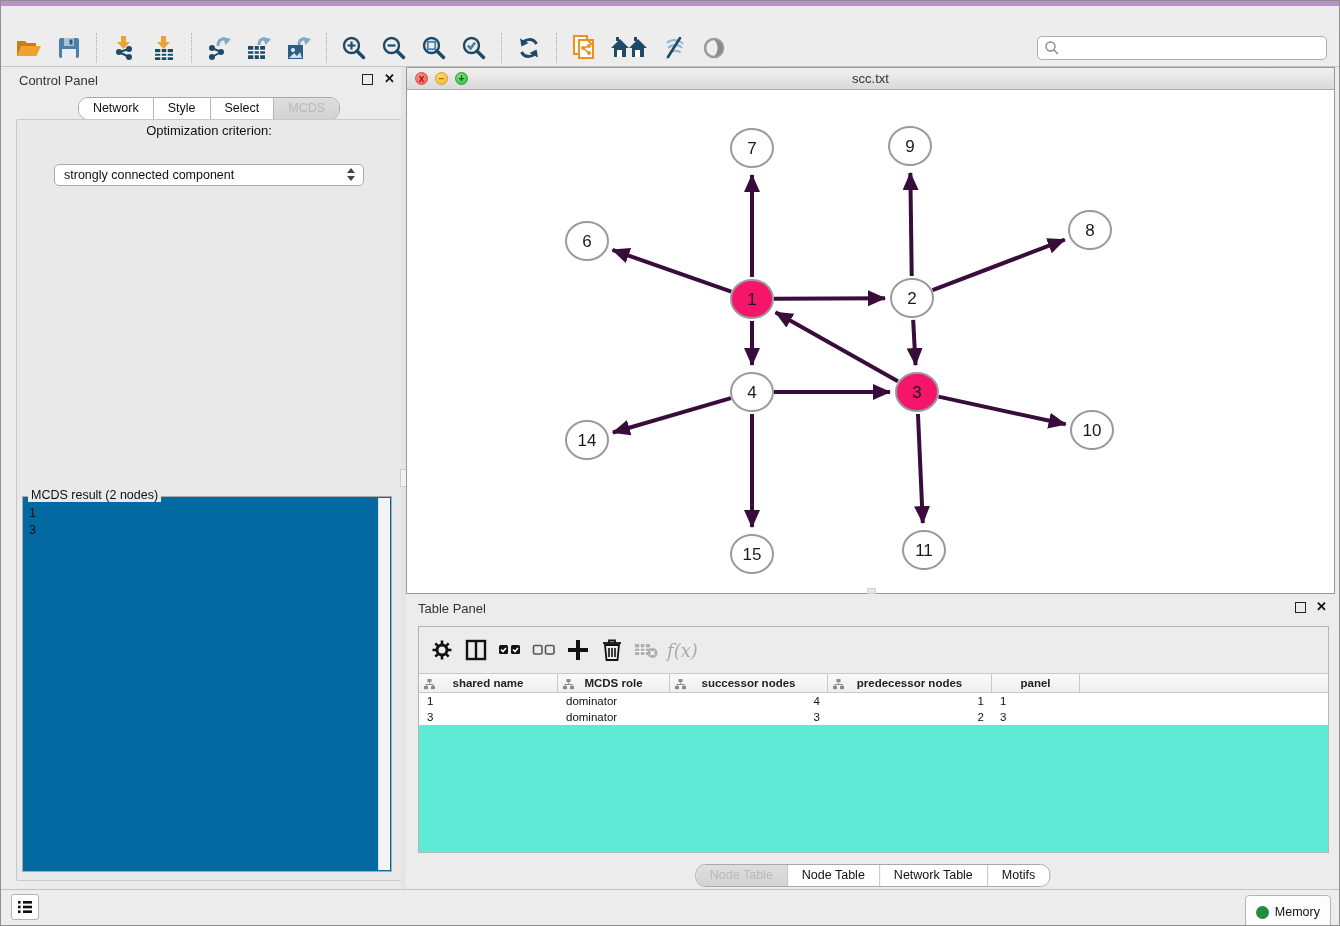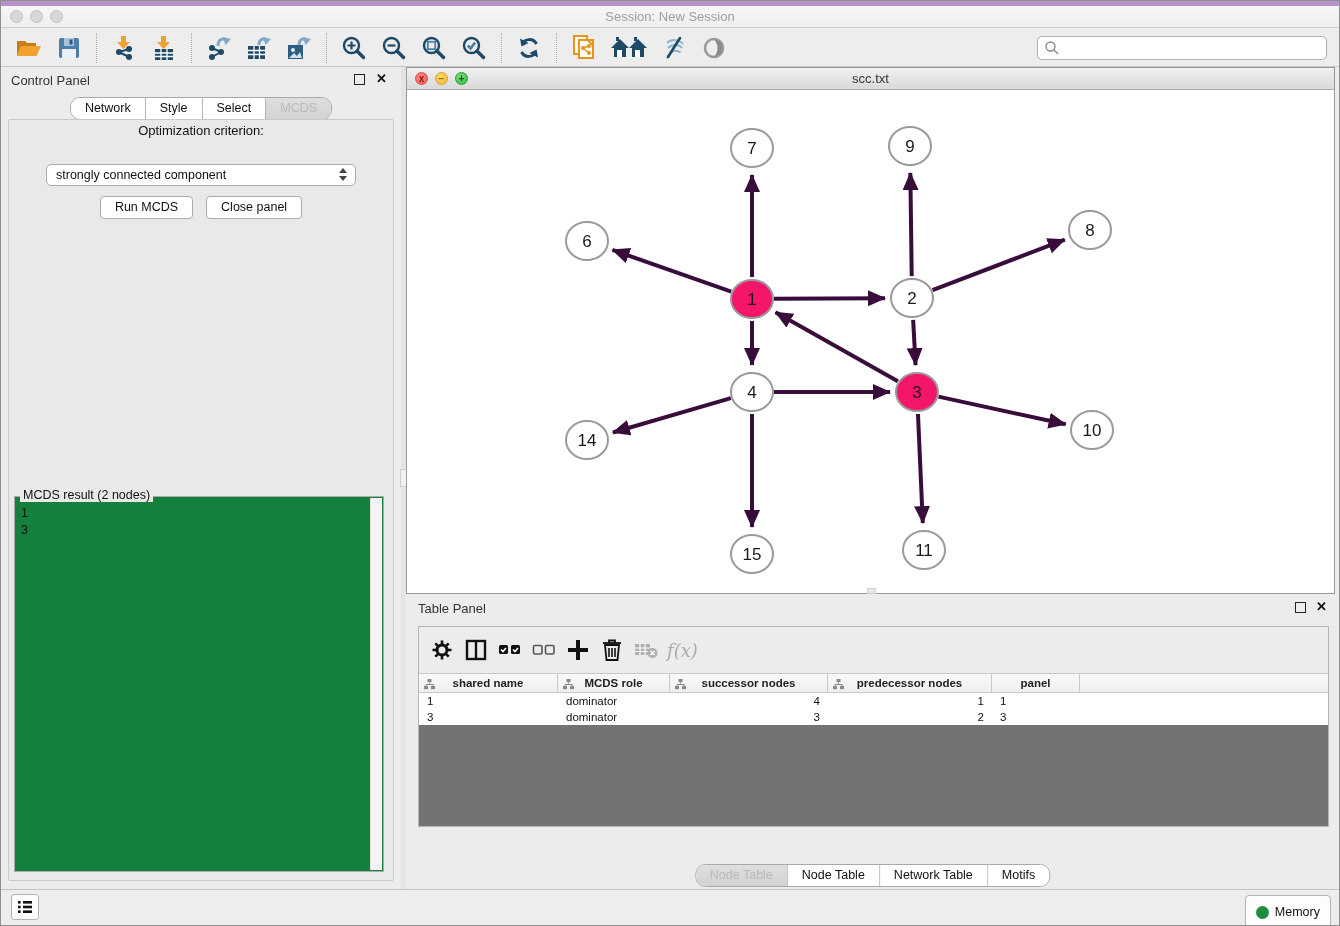--- a/index.html
+++ b/index.html
@@ -19,21 +19,21 @@
   
   .toolbar { position:absolute; top:28px; left:0; right:0; height:38px;
     background:#EEEDED; border-bottom:1px solid #C6C6C6; display:flex; align-items:center; padding-left:8px; }
   .tb-btn { width:34px; height:32px; display:flex; align-items:center; justify-content:center; margin:0 3px; }
   .tb-sep { width:1px; height:30px; border-left:1px dotted #ABABAB; margin:0 7px; }
   .search-wrap { position:absolute; right:12px; top:7px; width:290px; height:24px; background:#fff;
     border:1px solid #AFAFAF; border-radius:5px; display:flex; align-items:center; padding-left:6px; }
   .search-wrap input { border:none; outline:none; flex:1; font-size:12px; height:18px;
     font-family:"Liberation Sans",sans-serif; background:transparent; }
   
-  .control-panel { position:absolute; left:0; top:66px; width:400px; bottom:36px; background:#ECECEC; }
+  .control-panel { position:absolute; left:8px; top:66px; width:400px; bottom:36px; background:#ECECEC; }
   .panel-header { position:relative; height:27px; }
   .panel-header .ph-title { position:absolute; left:10px; top:6px; font-size:13px; color:#333; }
   .ph-float { position:absolute; top:7px; width:11px; height:11px; border:1.5px solid #222; }
   .ph-close { position:absolute; top:4px; font-size:13px; font-weight:bold; color:#111; }
   .cp-tabs { position:absolute; top:30px; left:0; right:0; display:flex; justify-content:center; }
   .tabgroup { display:flex; border:1px solid #A9A9A9; border-radius:10px; overflow:hidden; background:#fff; }
   .tabgroup .tab { font-size:12.5px; padding:3px 14px; background:#fff; color:#111;
     border-right:1px solid #B5B5B5; line-height:15px; }
   .tabgroup .tab:last-child { border-right:none; }
   .tabgroup .tab.active { background:linear-gradient(#DEDEDE,#D3D3D3); color:#B9B9B9; }
@@ -43,21 +43,21 @@
   .dropdown { position:absolute; left:37px; right:37px; top:44px; height:22px; background:#fff;
     border:1px solid #ABABAB; border-radius:5px; font-size:12.5px; line-height:20px; padding-left:9px; color:#111; }
   .dd-arrows { position:absolute; right:7px; top:3px; width:9px; height:16px; }
   .dd-arrows i { display:block; width:0; height:0; border-left:4px solid transparent; border-right:4px solid transparent; }
   .dd-up { border-bottom:5px solid #444; margin-bottom:3px; }
   .dd-down { border-top:5px solid #444; }
   .cp-buttons { position:absolute; top:76px; left:0; right:0; display:flex; justify-content:center; gap:13px; }
   .btn { background:#fff; border:1px solid #ABABAB; border-radius:4px; font-size:12.5px;
     padding:3px 14px; color:#111; line-height:15px; }
   .result-box { position:absolute; left:5px; right:9px; top:376px; bottom:8px;
-    border:1px solid #ABABAB; background:#15803d; }
+    border:1px solid #ABABAB; background:#0369a1; }
   .result-legend { position:absolute; top:-9px; left:5px; background:#E9E9E9; padding:0 3px;
     font-size:12.5px; color:#111; }
   .result-text { position:absolute; left:6px; top:8px; right:16px; bottom:4px;
     font-size:12.5px; line-height:17px; white-space:pre; color:#111; overflow:hidden; }
   .result-scroll { position:absolute; right:1px; top:1px; width:12px; bottom:1px;
     background:#F4F4F4; border-left:1px solid #E0E0E0; }
   
   .v-splitter { position:absolute; left:400px; top:66px; width:5px; bottom:36px; background:#E4E4E4; }
   .v-handle { position:absolute; left:399px; top:468px; width:7px; height:18px; background:#F1F1F1; border:1px solid #CCC; }
   .h-handle { position:absolute; left:866px; top:587px; width:9px; height:6px; background:#E7E7E7; border:1px solid #D0D0D0; }
@@ -68,21 +68,21 @@
     border-bottom:1px solid #AEAEAE; }
   .net-title { text-align:center; font-size:13px; line-height:21px; color:#333; }
   .nt-dot { position:absolute; top:4px; width:13px; height:13px; border-radius:50%;
     font-size:10px; line-height:12px; text-align:center; font-weight:bold; }
   .nt-close { left:8px;  background:radial-gradient(circle at 35% 30%, #FF8A85, #F55C55); border:1px solid #D94A43; color:#8E1510; }
   .nt-min   { left:28px; background:radial-gradient(circle at 35% 30%, #FFD964, #F8B838); border:1px solid #D79A2B; color:#935F00; }
   .nt-max   { left:48px; background:radial-gradient(circle at 35% 30%, #7CE07F, #31B93F); border:1px solid #2C9A36; color:#0B5B13; }
   .net-canvas { position:absolute; left:0; top:22px; right:0; bottom:0; background:#fff; overflow:hidden; }
   
   .table-panel { position:absolute; left:405px; top:594px; right:0; height:296px; background:#ECECEC; }
-  .tp-inner { position:absolute; left:12px; right:10px; top:31px; height:201px; border:1px solid #B5B5B5; background:#737373; }
+  .tp-inner { position:absolute; left:12px; right:10px; top:31px; height:227px; border:1px solid #B5B5B5; background:#5eead4; }
   .tp-toolbar { height:46px; background:#ECECEC; display:flex; align-items:center; padding-left:8px; gap:4px; }
   .tp-tbtn { width:30px; height:30px; display:flex; align-items:center; justify-content:center; }
   .fx-label { font-family:"DejaVu Serif", serif; font-style:italic; font-size:18px; color:#ABABAB; margin-left:2px; }
   .tbl-header { display:flex; border-top:1px solid #C9C9C9; border-bottom:1px solid #C9C9C9; background:linear-gradient(#F9F9F9,#EFEFEF); height:20px; }
   .th-cell { position:relative; border-right:1px solid #C9C9C9; font-size:11.5px; color:#222;
     display:flex; align-items:center; justify-content:center;font-weight:bold; }
   .th-icon { position:absolute; left:5px; top:5px; }
   .tbl-body { background:#fff; }
   .t-row { display:flex; height:16px; }
   .t-cell { font-size:11.5px; color:#111; line-height:16px; padding:0 8px; overflow:hidden; }
@@ -95,26 +95,20 @@
   .sb-mem-btn { position:absolute; right:8px; top:5px; height:34px; background:#FDFDFD; border:1px solid #B4B4B4;
     border-radius:4px; display:flex; align-items:center; gap:6px; padding:0 10px; font-size:12.5px; color:#111; }
   .mem-dot { width:13px; height:13px; border-radius:50%; background:#1E8E3E; }
 </style>
 </head>
 <body>
 
 <div class="app">
 
   <div class="menustrip"></div>
-  <div class="titlebar">
-    <span class="tl-dot" style="left:9px"></span>
-    <span class="tl-dot" style="left:29px"></span>
-    <span class="tl-dot" style="left:49px"></span>
-    <div class="title">Session: New Session</div>
-  </div>
 
   <div class="toolbar">
     <div class="tb-btn">
       <svg width="28" height="26" viewBox="0 0 28 26">
           <path d="M2 21 V6 h8 l2 2 h9 v4" fill="#C97E12"></path>
           <path d="M2 21 L6 11 h20 l-4.5 10 Z" fill="#F0A231"></path>
         </svg>
     </div>
     <div class="tb-btn">
       <svg width="24" height="24" viewBox="0 0 24 24">
@@ -265,24 +259,20 @@
       </div>
     </div>
     <div class="cp-body">
       <div class="opt-label">Optimization criterion:</div>
       <div class="dropdown">
         <span>strongly connected component</span>
         <span class="dd-arrows">
             <i class="dd-up"></i>
             <i class="dd-down"></i>
           </span>
-      </div>
-      <div class="cp-buttons">
-        <button class="btn">Run MCDS</button>
-        <button class="btn">Close panel</button>
       </div>
       <div class="result-box">
         <span class="result-legend">MCDS result (2 nodes)</span>
         <div class="result-text">1
 3</div>
         <div class="result-scroll"></div>
       </div>
     </div>
   </div>
 

